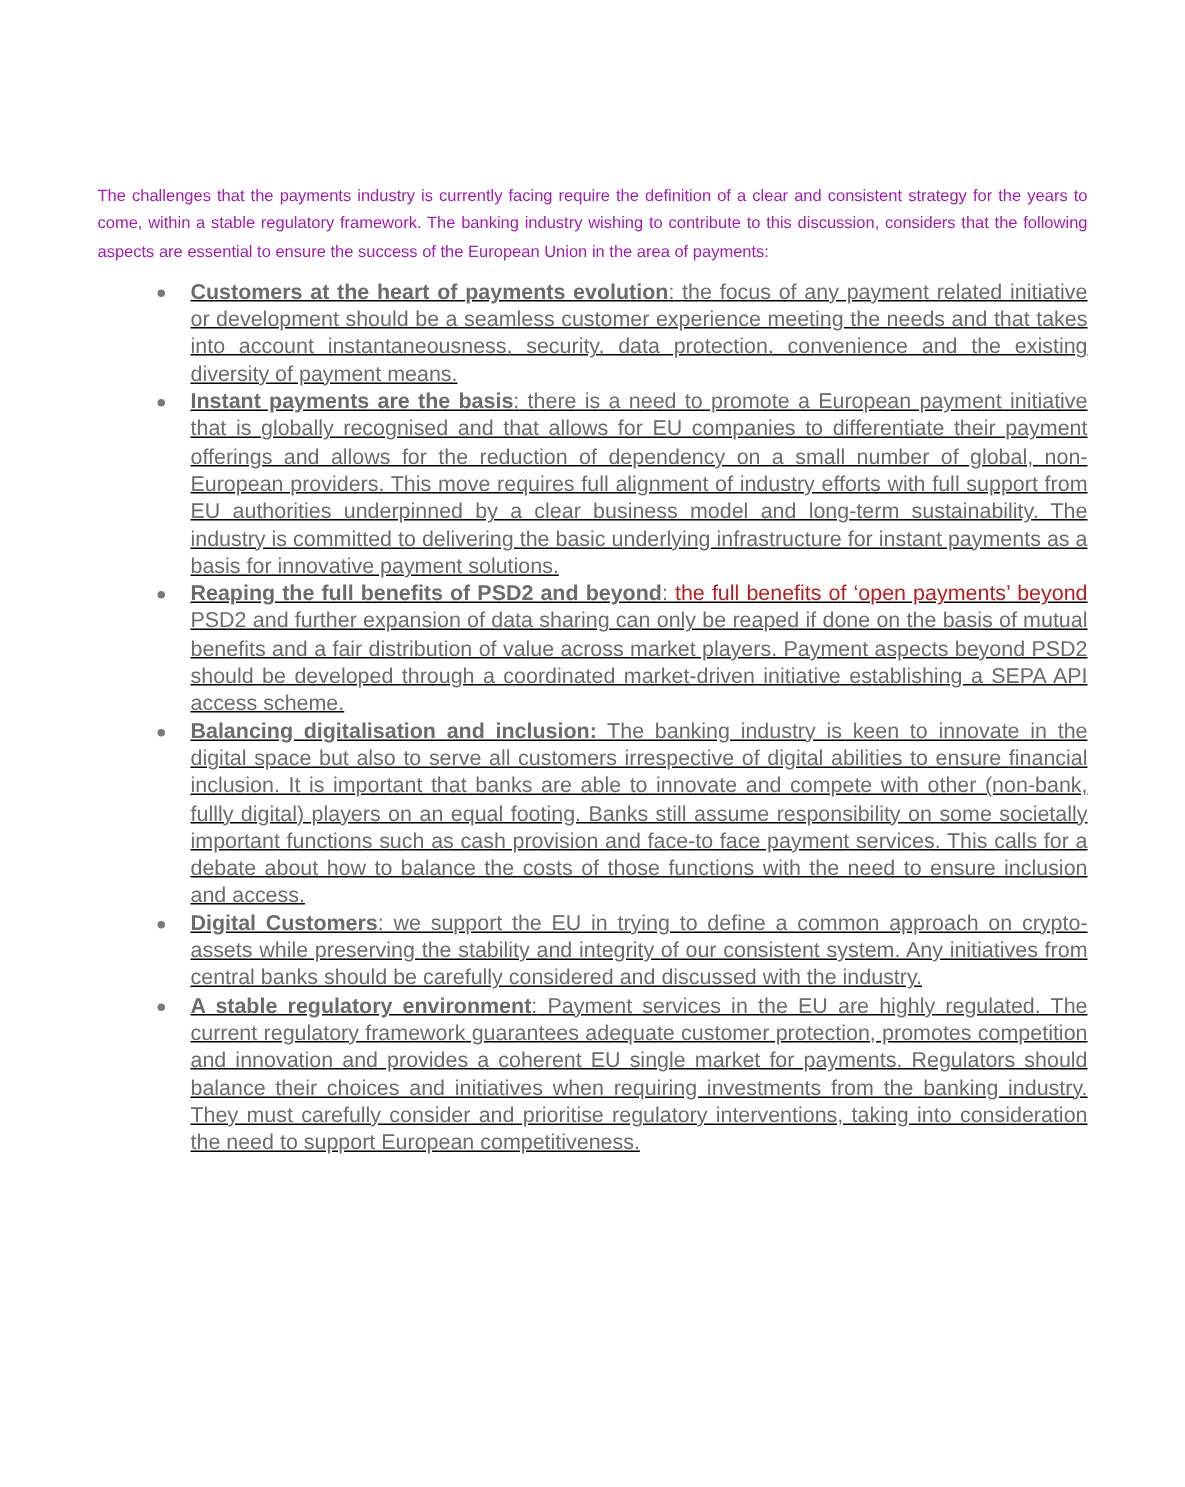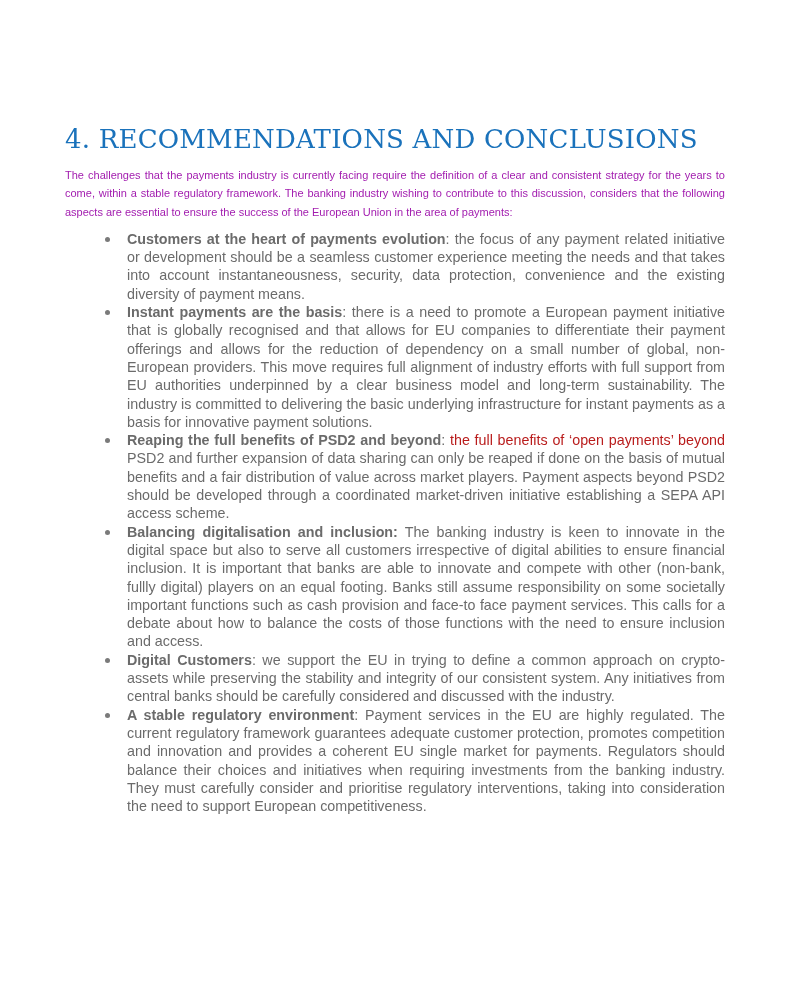--- a/index.html
+++ b/index.html
@@ -34,20 +34,21 @@
       color: #a21caf;
       font-size: 11px;
       line-height: 18.3px;
       text-align: justify;
       margin: 0 0 9px 0;
     }
     ul.bullets {
       list-style: none;
       margin: 0;
       padding: 0;
+      text-decoration: underline;
     }
     ul.bullets li {
       position: relative;
       padding-left: 62px;
       font-family: "Liberation Sans", sans-serif;
       color: #6b6b6b;
       font-size: 14.3px;
       line-height: 18.3px;
       text-align: justify;
     }
@@ -65,21 +66,20 @@
       color: #6b6b6b;
     }
     ul.bullets li .lighter {
       color: #b91c1c;
     }
   </style>
 </head>
 <body>
 
 <div class="page">
-  <h1 class="heading">4. RECOMMENDATIONS AND CONCLUSIONS</h1>
   <p class="intro">The challenges that the payments industry is currently facing require the definition of a clear and consistent strategy for the years to come, within a stable regulatory framework. The banking industry wishing to contribute to this discussion, considers that the following aspects are essential to ensure the success of the European Union in the area of payments:</p>
 
   <ul class="bullets">
     <li>
       <span class="dot"></span>
       <b>Customers at the heart of payments evolution</b><span>:</span><span> the focus of any payment related initiative or development should be a seamless customer experience meeting the needs and that takes into account instantaneousness, security, data protection, convenience and the existing diversity of payment means.</span>
     </li>
     <li>
       <span class="dot"></span>
       <b>Instant payments are the basis</b><span>:</span><span> there is a need to promote a European payment initiative that is globally recognised and that allows for EU companies to differentiate their payment offerings and allows for the reduction of dependency on a small number of global, non-European providers. This move requires full alignment of industry efforts with full support from EU authorities underpinned by a clear business model and long-term sustainability. The industry is committed to delivering the basic underlying infrastructure for instant payments as a basis for innovative payment solutions.</span>

